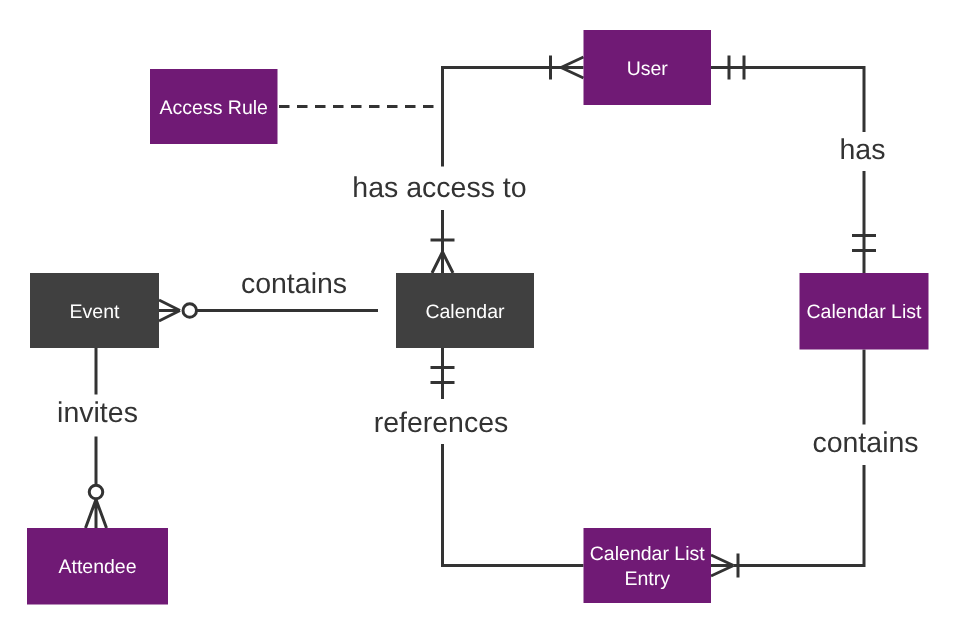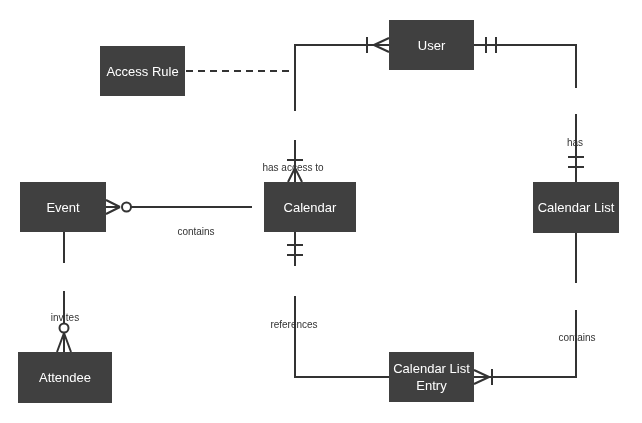--- a/index.html
+++ b/index.html
@@ -23,37 +23,36 @@
     justify-content: center;
     text-align: center;
     color: #ffffff;
     font-size: 13px;
     line-height: 17px;
     font-weight: 500;
     padding: 2px;
     box-sizing: border-box;
   }
   .entity.orange { background: #404040; }
-  .entity.green  { background: #404040; }
+  .entity.green  { background: #701a75; }
 
   .ent-event         { left: 20px;  top: 182px; width: 86px; height: 50px; }
   .ent-calendar      { left: 264px; top: 182px; width: 92px; height: 50px; }
   .ent-access-rule   { left: 100px; top: 46px;  width: 85px; height: 50px; }
   .ent-user          { left: 389px; top: 20px;  width: 85px; height: 50px; }
   .ent-calendar-list { left: 533px; top: 182px; width: 86px; height: 51px; }
   .ent-cle           { left: 389px; top: 352px; width: 85px; height: 50px; }
   .ent-attendee      { left: 18px;  top: 352px; width: 94px; height: 51px; }
 
   .rel-label {
     position: absolute;
     transform: translate(-50%, -50%);
-    font-size: 10px;
+    font-size: 19px;
     color: #333333;
     white-space: nowrap;
-    margin-top: 41px;
   }
   .lbl-contains-events  { left: 196px; top: 190px; }
   .lbl-has-access-to    { left: 293px; top: 126px; }
   .lbl-has              { left: 575px; top: 101px; }
   .lbl-contains-entries { left: 577px; top: 296px; }
   .lbl-references       { left: 294px; top: 283px; text-align: center; }
   .lbl-invites          { left: 65px;  top: 276px; }
 </style>
 </head>
 <body>

